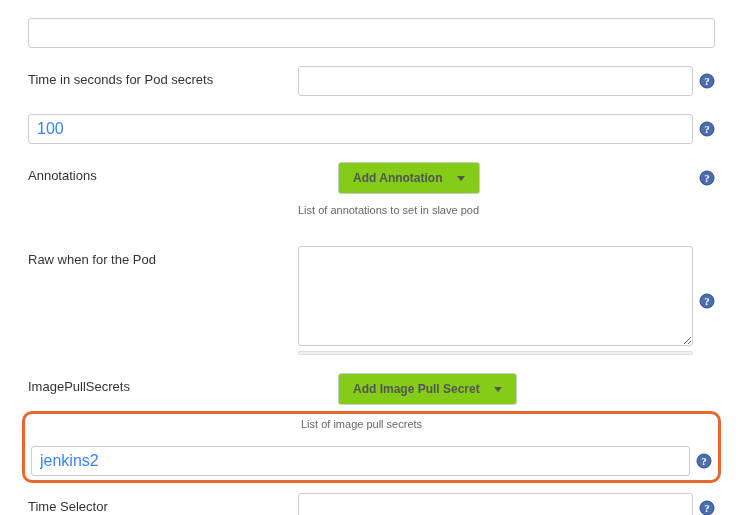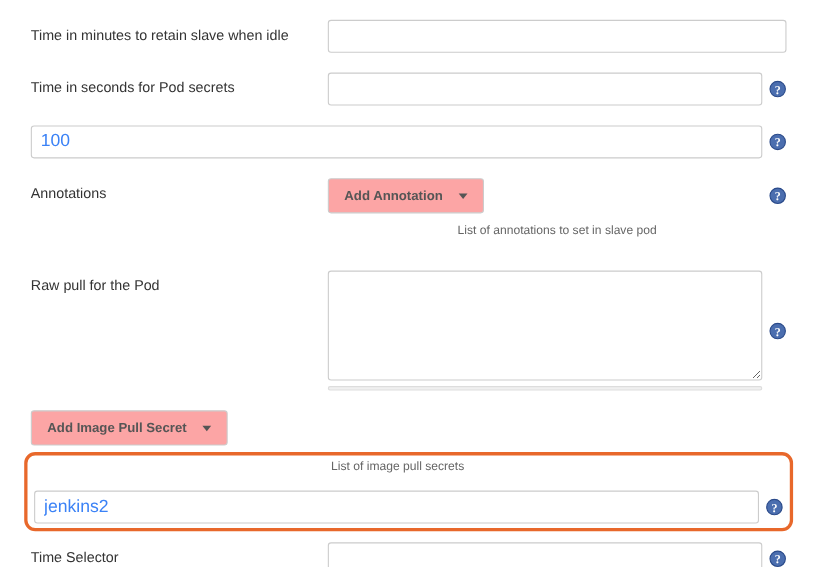--- a/index.html
+++ b/index.html
@@ -16,38 +16,38 @@
       width: 743px;
     }
     .form-row {
       display: flex;
       align-items: flex-start;
       margin-bottom: 18px;
       min-height: 28px;
     }
     .form-row.tight {
       margin-bottom: 6px;
+      gap: 40px;
     }
     .label-col {
       width: 270px;
       padding-top: 6px;
       flex-shrink: 0;
       color: #333;
     }
     .input-col {
       flex: 1;
       display: flex;
       align-items: center;
       gap: 6px;
     }
     .input-col-stack {
       flex: 1;
       display: flex;
       flex-direction: column;
-      text-align: center;
     }
     input[type="text"] {
       width: 100%;
       height: 30px;
       border: 1px solid #ccc;
       border-radius: 3px;
       padding: 4px 8px;
       font-size: 16px;
       color: #3b82f6;
       outline: none;
@@ -57,21 +57,21 @@
       height: 100px;
       border: 1px solid #ccc;
       border-radius: 3px;
       padding: 6px 8px;
       font-size: 13px;
       resize: both;
       outline: none;
       font-family: inherit;
     }
     .dropdown-btn {
-      background: #fca5a5;
+      background: #84cc16;
       border: 1px solid #ccc;
       border-radius: 3px;
       height: 32px;
       padding: 0 14px;
       display: inline-flex;
       align-items: center;
       gap: 14px;
       cursor: pointer;
       color: #555;
       font-weight: bold;
@@ -124,21 +124,20 @@
       border: 1px solid #ddd;
       border-radius: 2px;
       margin-top: 2px;
       width: 100%;
     }
   </style>
 </head>
 <body>
 
 <div class="form-row">
-  <div class="label-col">Time in minutes to retain slave when idle</div>
   <div class="input-col">
     <input type="text" value="" style="">
   </div>
 </div>
 
 <div class="form-row">
   <div class="label-col">Time in seconds for Pod secrets</div>
   <div class="input-col">
     <input type="text" value="" style="">
     <span class="help-icon">
@@ -178,36 +177,37 @@
   </div>
 </div>
 <div class="form-row">
   <div class="label-col"></div>
   <div class="input-col-stack">
     <div class="hint-text">List of annotations to set in slave pod</div>
   </div>
 </div>
 
 <div class="form-row">
-  <div class="label-col">Raw pull for the Pod</div>
+  <div class="label-col">Raw when for the Pod</div>
   <div class="textarea-wrap">
     <div style="flex:1;">
       <textarea style=""></textarea>
       <div class="drag-bar"></div>
     </div>
     <span class="help-icon">
       <svg width="16" height="16" viewBox="0 0 16 16">
           <circle cx="8" cy="8" r="7" fill="#4b6eaf" stroke="#2a4a8a" stroke-width="1"></circle>
           <text x="8" y="12" text-anchor="middle" fill="white" font-size="11" font-family="Georgia" font-weight="bold">?</text>
         </svg>
     </span>
   </div>
 </div>
 
 <div class="form-row tight">
+  <div class="label-col">ImagePullSecrets</div>
   <div class="input-col">
     <div class="dropdown-btn">
       <span>Add Image Pull Secret</span>
       <span class="caret"></span>
     </div>
   </div>
 </div>
 
 <div class="highlight-box">
   <div class="hint-text">List of image pull secrets</div>

